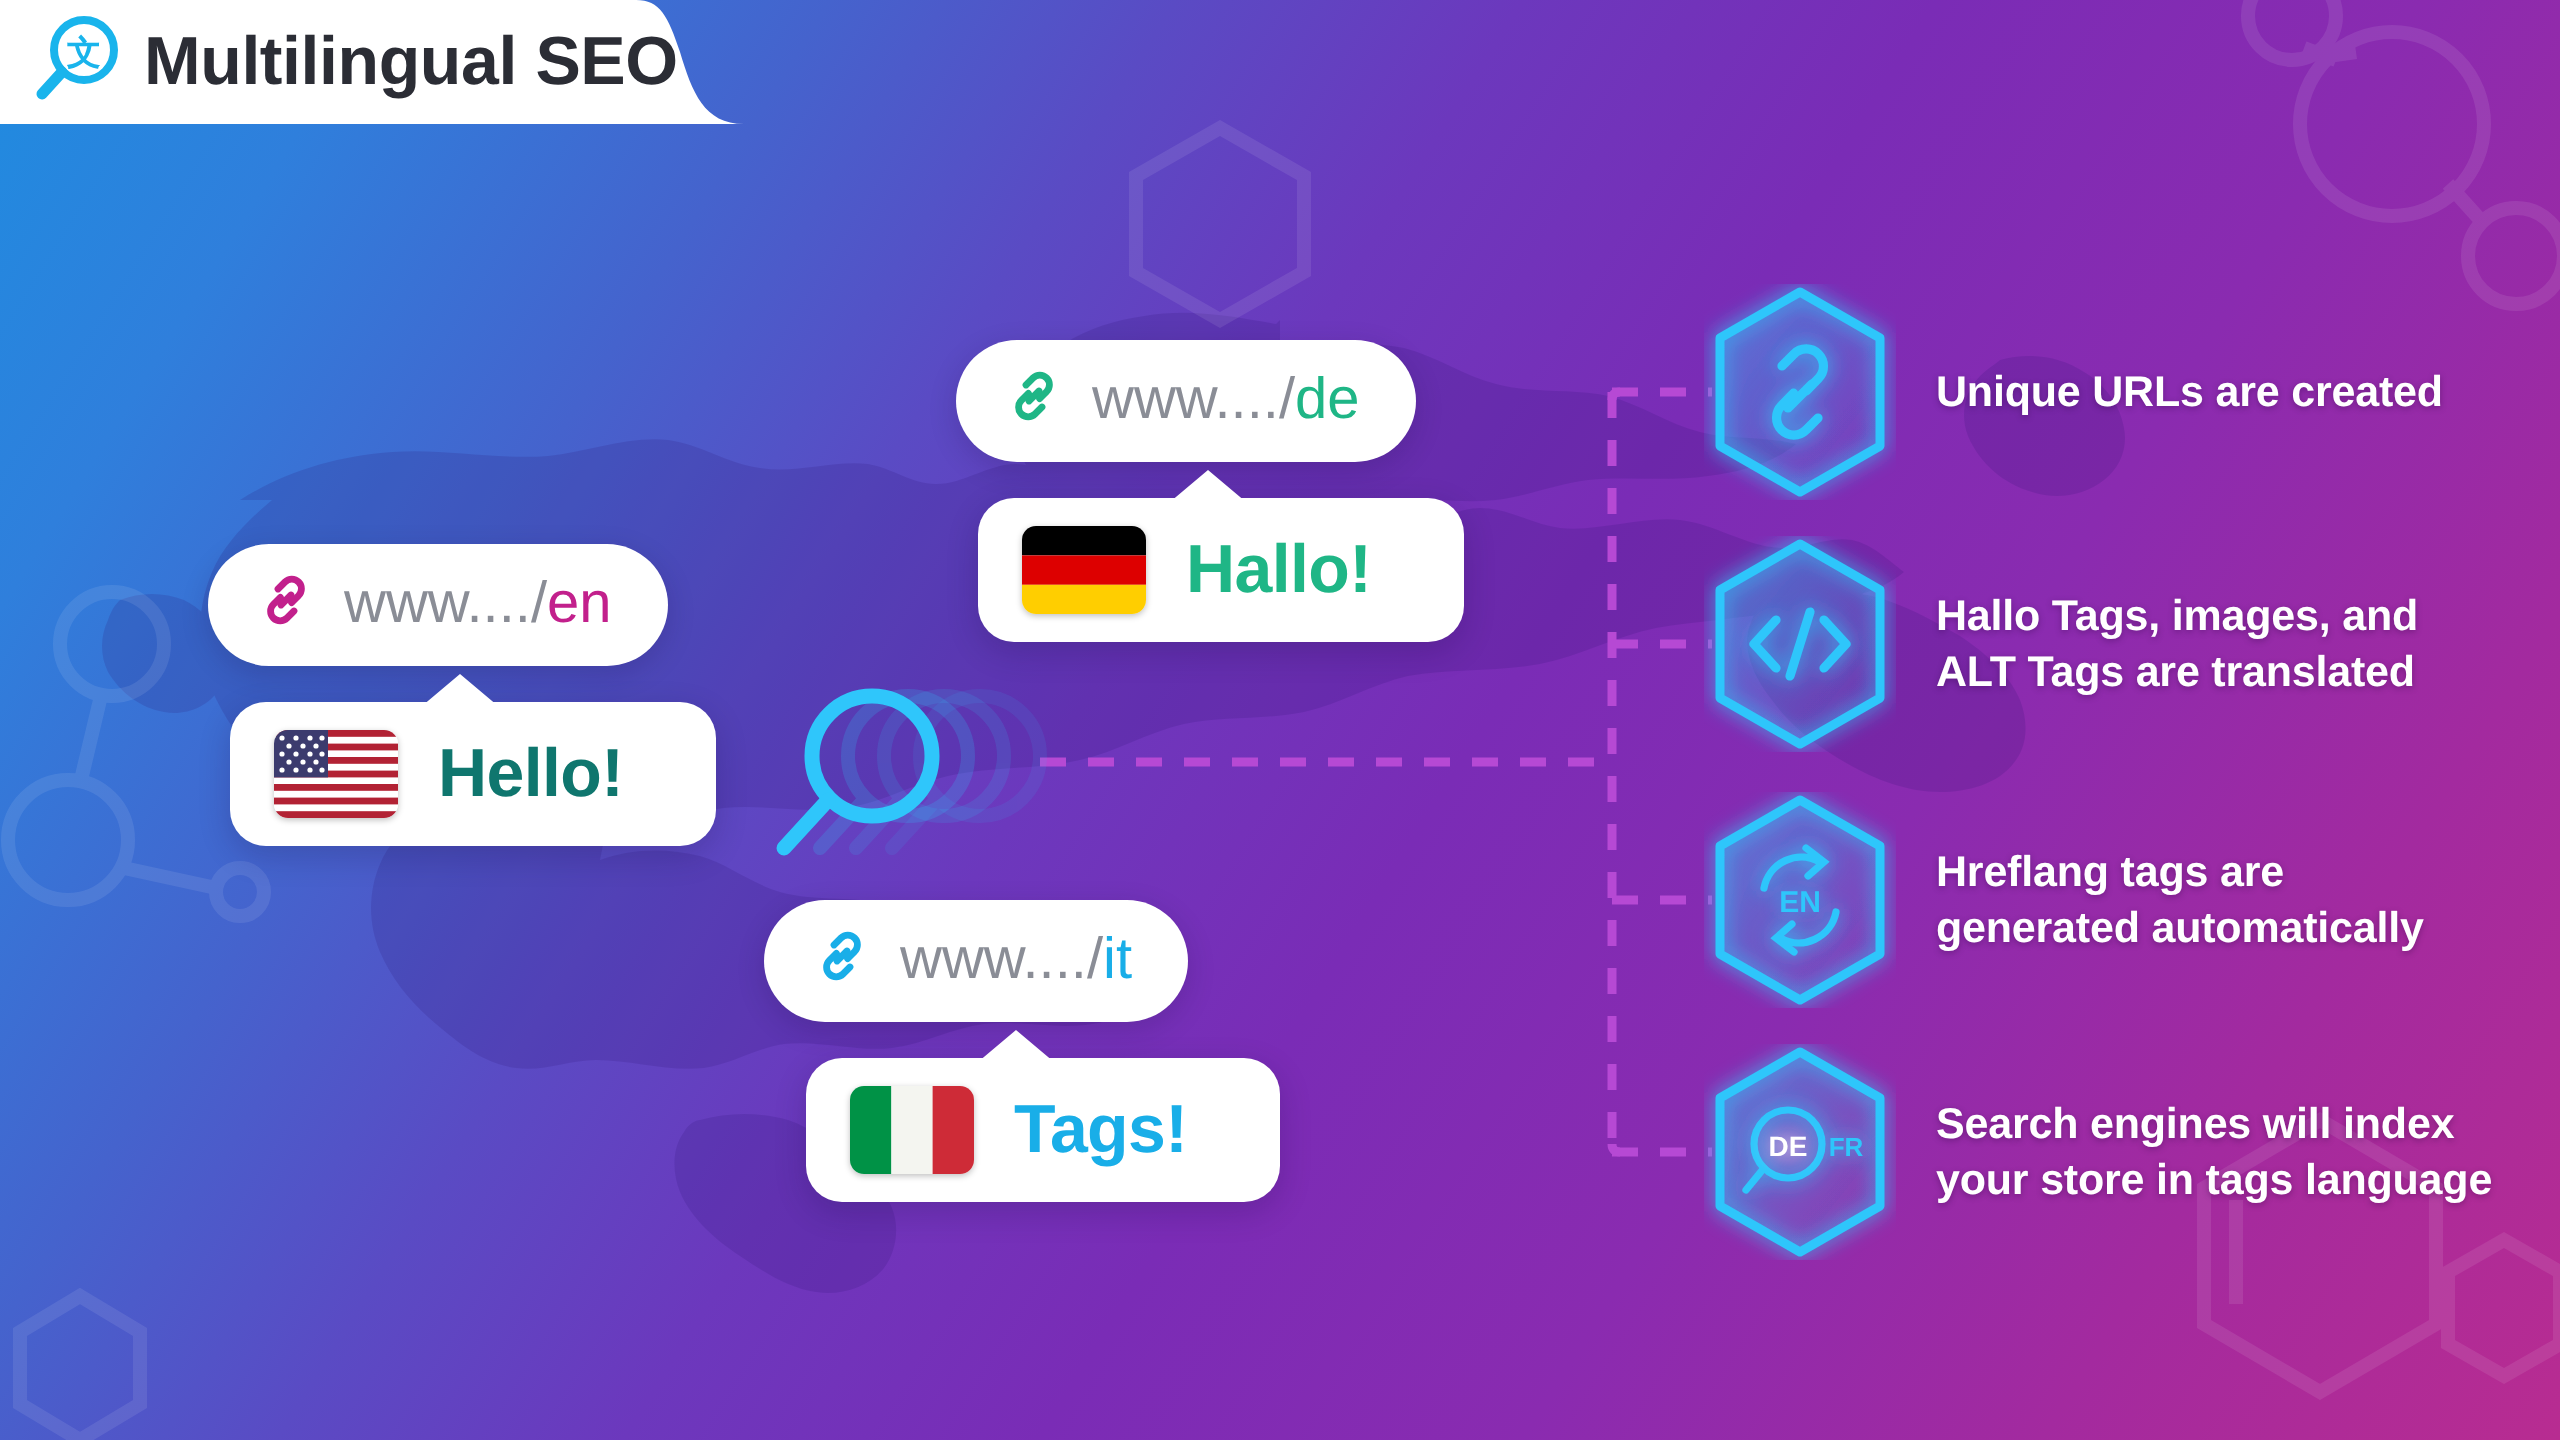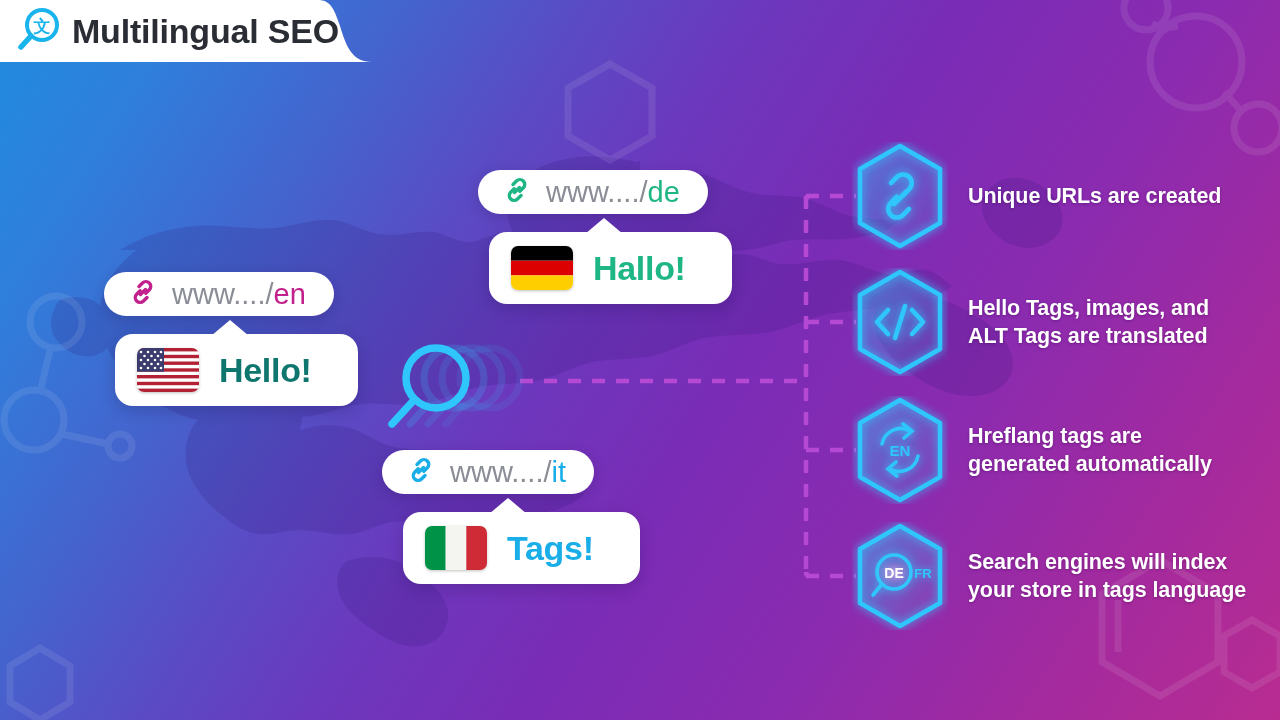--- a/index.html
+++ b/index.html
@@ -64,21 +64,21 @@
   .bubble-group { position: absolute; }
 
   .url-pill {
     position: relative;
     display: flex;
     align-items: center;
     gap: 14px;
     background: #ffffff;
     border-radius: 34px;
     padding: 0 28px 0 24px;
-    height: 44px;
+    height: 61px;
     box-shadow: 0 4px 14px rgba(26, 10, 60, 0.18);
     width: max-content;
   }
   .url-text {
     font-size: 29px;
     font-weight: 400;
     color: #8a8d96;
     white-space: nowrap;
     letter-spacing: 0px;
   }
@@ -402,21 +402,21 @@
       <svg width="96" height="108" viewBox="0 0 96 108">
         <path d="M48 4 L88 27 L88 81 L48 104 L8 81 L8 27 Z" fill="url(#hexfill1)" stroke="#2fc6fb" stroke-width="4.5" stroke-linejoin="round" filter="url(#glow1)"></path>
         <g fill="none" stroke="#2fc6fb" stroke-width="4.6" stroke-linecap="round" stroke-linejoin="round" filter="url(#glow1)">
           <path d="M36 42 L25 54 L36 66"></path>
           <path d="M60 42 L71 54 L60 66"></path>
           <path d="M53 38 L43 70"></path>
         </g>
       </svg>
     </div>
     <div class="feature-text">
-      <div>Hello Tags, images, and</div>
+      <div>Hallo Tags, images, and</div>
       <div>ALT Tags are translated</div>
     </div>
   </div>
 
   <div class="feature-row" style="left:852px; top:396px;">
     <div class="hex-wrap">
       <svg width="96" height="108" viewBox="0 0 96 108">
         <path d="M48 4 L88 27 L88 81 L48 104 L8 81 L8 27 Z" fill="url(#hexfill1)" stroke="#2fc6fb" stroke-width="4.5" stroke-linejoin="round" filter="url(#glow1)"></path>
         <g fill="none" stroke="#2fc6fb" stroke-width="3.6" stroke-linecap="round" filter="url(#glow1)">
           <path d="M30 48 a19 19 0 0 1 28-13"></path>

